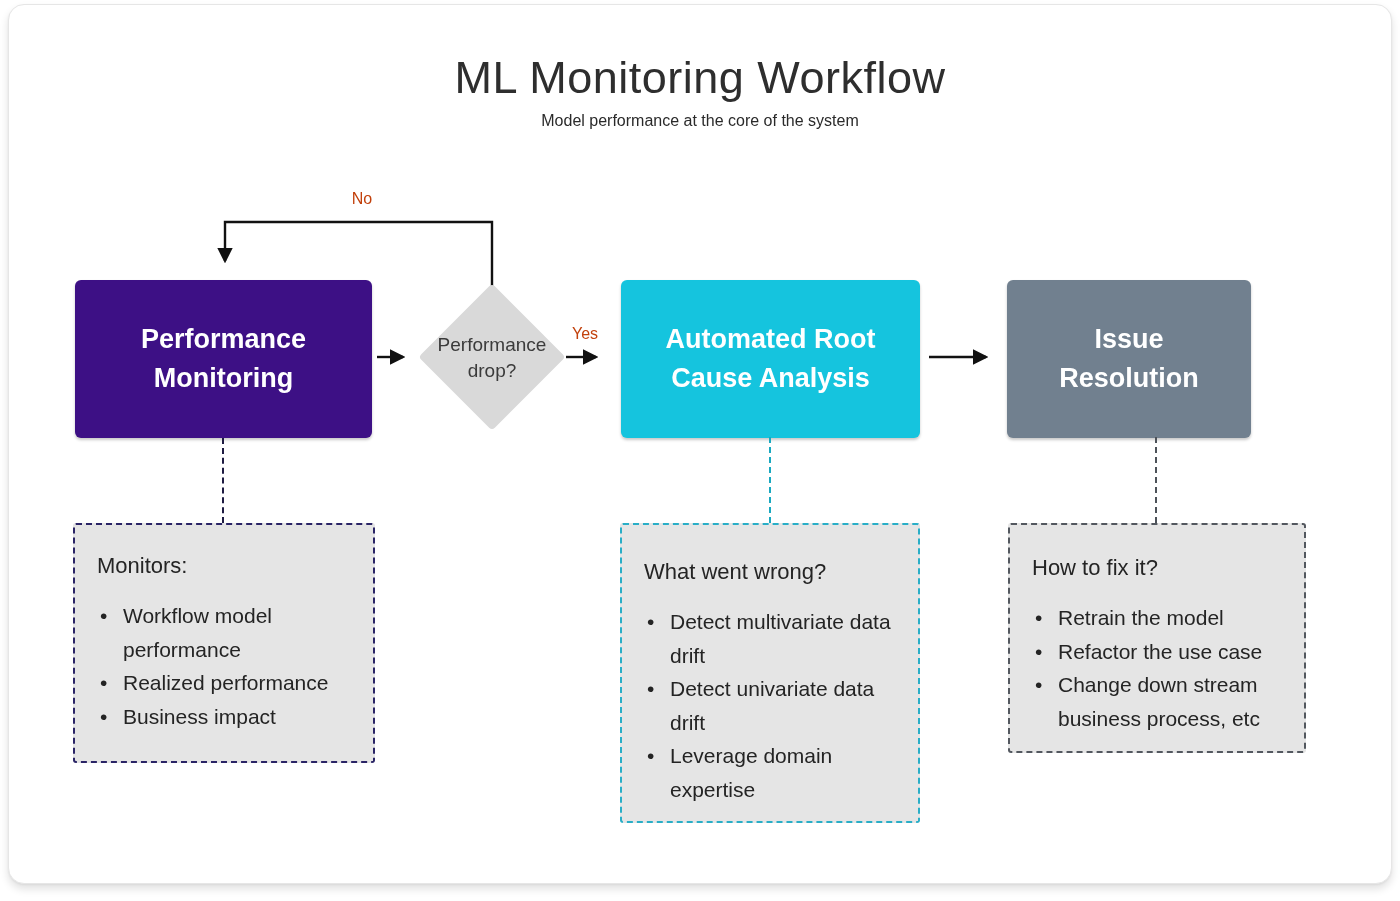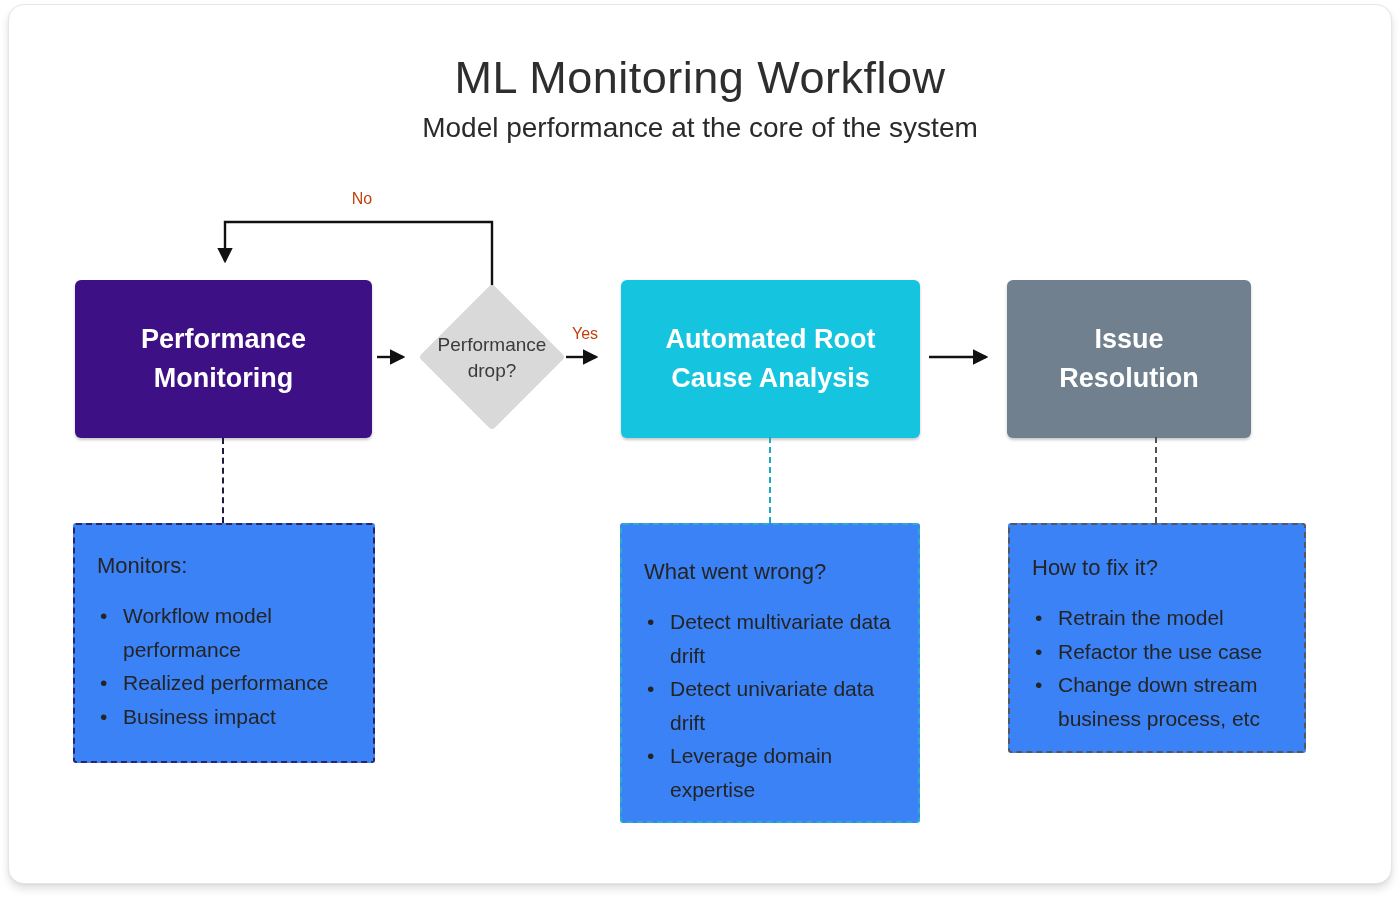--- a/index.html
+++ b/index.html
@@ -6,21 +6,21 @@
   .page{position:relative;width:1400px;height:901px;background:#ffffff;overflow:hidden;
         font-family:Liberation Sans, sans-serif;color:#2b2b2b;}
   .card{position:absolute;left:8px;top:4px;width:1382px;height:878px;background:#ffffff;
         border:1px solid #e6e6e6;border-radius:16px;
         box-shadow:0 5px 8px rgba(0,0,0,0.12),0 1px 2px rgba(0,0,0,0.05);}
   .stage{position:absolute;inset:0;}
 
   .title{position:absolute;left:0;top:52px;width:1400px;text-align:center;
          font-size:45px;font-weight:400;color:#2e2e2e;letter-spacing:0.5px;}
   .subtitle{position:absolute;left:0;top:112px;width:1400px;text-align:center;
-            font-size:28px;font-weight:400;color:#2a2a2a;}
+            font-size:16px;font-weight:400;color:#2a2a2a;}
 
   .node{position:absolute;display:flex;align-items:center;justify-content:center;
         border-radius:6px;color:#ffffff;font-weight:700;font-size:27px;line-height:1.45;
         text-align:center;padding:0 18px;box-sizing:border-box;
         box-shadow:0 2px 3px rgba(0,0,0,0.22);}
   .node-performance{left:75px;top:280px;width:297px;height:158px;background:#3d1085;}
   .node-rootcause{left:621px;top:280px;width:299px;height:158px;background:#15c4de;}
   .node-resolution{left:1007px;top:280px;width:244px;height:158px;background:#71808f;}
 
   .diamond{position:absolute;left:440px;top:305px;width:104px;height:104px;
@@ -32,21 +32,21 @@
   .edge-label-no{left:333px;top:190px;width:58px;}
   .edge-label-yes{left:558px;top:325px;width:54px;}
 
   svg.wires{position:absolute;left:0;top:0;width:1400px;height:901px;pointer-events:none;}
 
   .connector{position:absolute;width:0;}
   .connector-left{left:222px;top:438px;height:85px;border-left:2.5px dashed #1d1a41;}
   .connector-mid{left:769px;top:437px;height:86px;border-left:2.5px dashed #1aa9c0;}
   .connector-right{left:1155px;top:437px;height:86px;border-left:2.5px dashed #4d5259;}
 
-  .detail{position:absolute;box-sizing:border-box;border-radius:3px;background:#3b82f6;
+  .detail{position:absolute;box-sizing:border-box;border-radius:3px;background:#e5e5e5;
           padding:28px 18px 0 22px;color:#242424;}
   .detail-left{left:73px;top:523px;width:302px;height:240px;border:2.5px dashed #2a2466;}
   .detail-mid{left:620px;top:523px;width:300px;height:300px;border:2.5px dashed #29aec7;padding-top:34px;}
   .detail-right{left:1008px;top:523px;width:298px;height:230px;border:2.5px dashed #53585f;padding-top:30px;}
   .detail h3{margin:0 0 20px 0;font-size:22px;font-weight:400;color:#242424;}
   .detail ul{list-style:none;margin:0;padding:0;}
   .detail li{position:relative;padding-left:26px;font-size:21px;line-height:1.6;color:#242424;}
   .detail li::before{content:"\2022";position:absolute;left:3px;top:0;color:#242424;}
 </style>
 </head>

